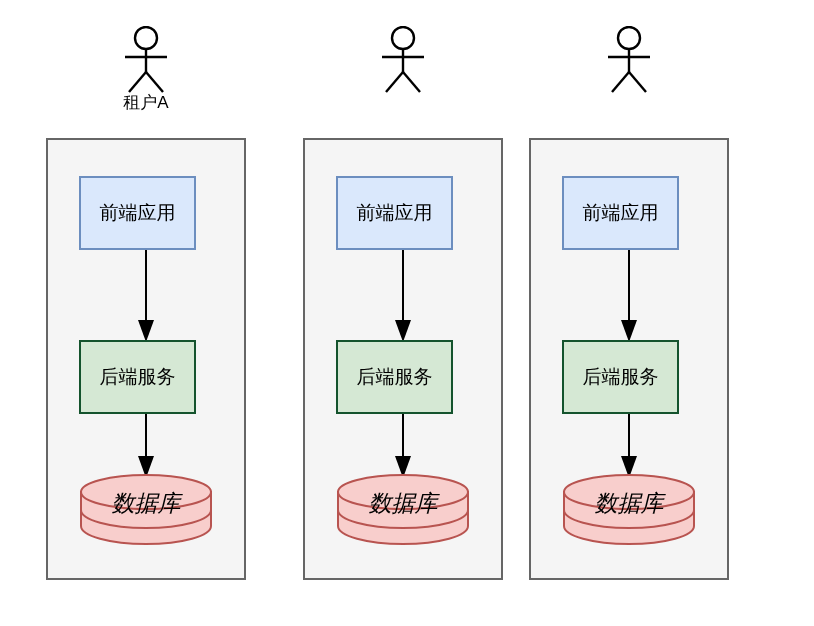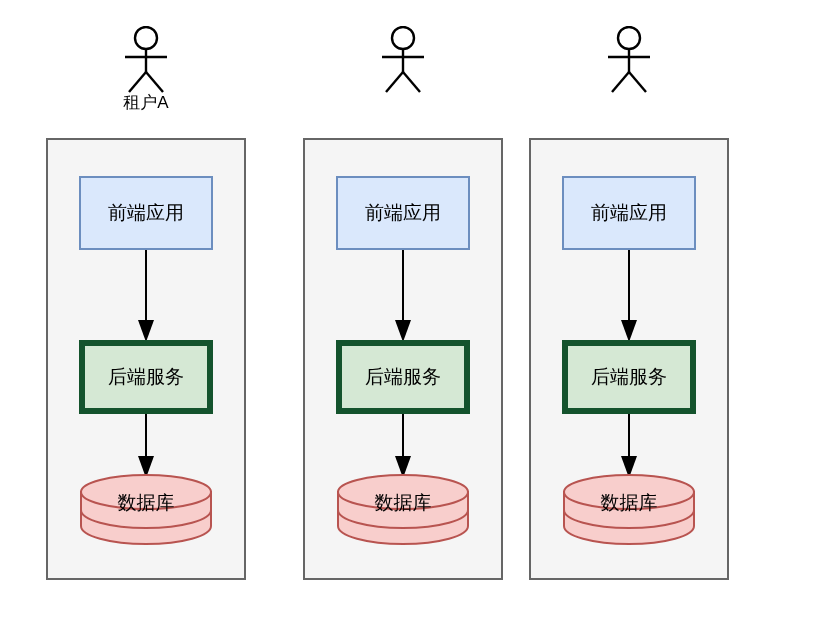--- a/index.html
+++ b/index.html
@@ -53,39 +53,39 @@
     width: 200px;
     height: 442px;
     background: #f5f5f5;
     border: 2px solid #666666;
     box-sizing: border-box;
   }
   .node-box {
     position: absolute;
     left: 50%;
     margin-left: -67px;
-    width: 134px;
+    width: 117px;
     height: 74px;
     box-sizing: border-box;
     display: flex;
     align-items: center;
     justify-content: center;
     font-size: 19px;
     color: #000000;
     white-space: nowrap;
   }
   .node-frontend {
     top: 36px;
     background: #dae8fc;
     border: 2px solid #6c8ebf;
   }
   .node-backend {
     top: 200px;
     background: #d5e8d4;
-    border: 6px solid #14532d;
+    border: 2px solid #14532d;
   }
   .node-database {
     position: absolute;
     top: 334px;
     left: 50%;
     margin-left: -67px;
     width: 134px;
     height: 74px;
   }
   .db-svg {
@@ -97,23 +97,24 @@
   }
   .db-label {
     position: absolute;
     left: 0;
     top: 0;
     width: 134px;
     height: 58px;
     display: flex;
     align-items: center;
     justify-content: center;
-    font-size: 19px;
+    font-size: 23px;
     color: #000000;
     white-space: nowrap;
+    font-style: italic;
   }
   .flow-arrow {
     position: absolute;
     left: 50%;
     margin-left: -9px;
     width: 18px;
   }
   .arrow-fe-be { top: 110px; height: 92px; }
   .arrow-be-db { top: 274px; height: 64px; }
 </style>

